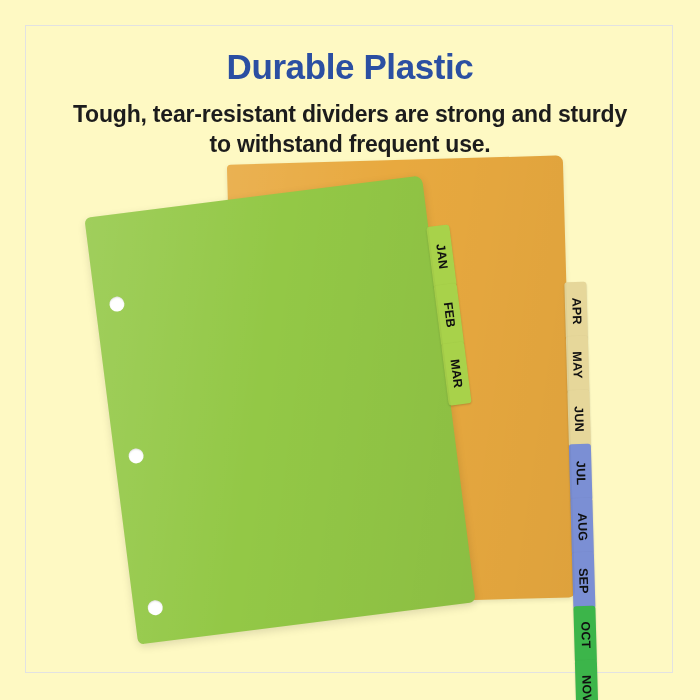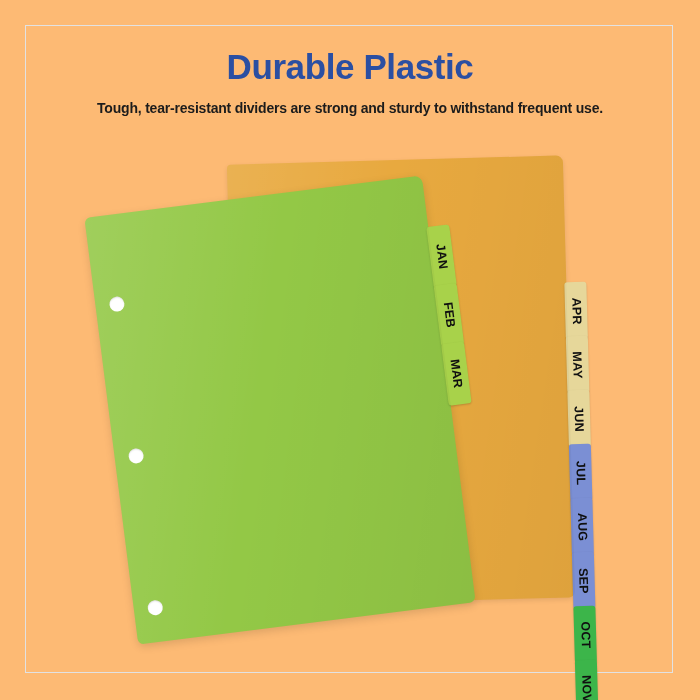--- a/index.html
+++ b/index.html
@@ -11,21 +11,21 @@
     width: 700px;
     height: 700px;
     overflow: hidden;
     font-family: "Liberation Sans", sans-serif;
   }
 
   #stage {
     position: relative;
     width: 700px;
     height: 700px;
-    background: #fdba74;
+    background: #fef9c3;
   }
 
   
   #frame {
     position: absolute;
     left: 25px;
     top: 25px;
     width: 648px;
     height: 648px;
     border: 1px solid #e2e2e2;
@@ -45,21 +45,21 @@
     font-size: 35px;
     font-weight: bold;
     letter-spacing: -0.4px;
     color: #2b4fa2;
     margin: 0;
     line-height: 1.1;
   }
   #subhead {
     margin: 12px auto 0 auto;
     width: 570px;
-    font-size: 14px;
+    font-size: 23px;
     font-weight: bold;
     color: #1c1c1c;
     line-height: 1.33;
     letter-spacing: -0.2px;
   }
 
   
   #photo {
     position: absolute;
     left: 0;

